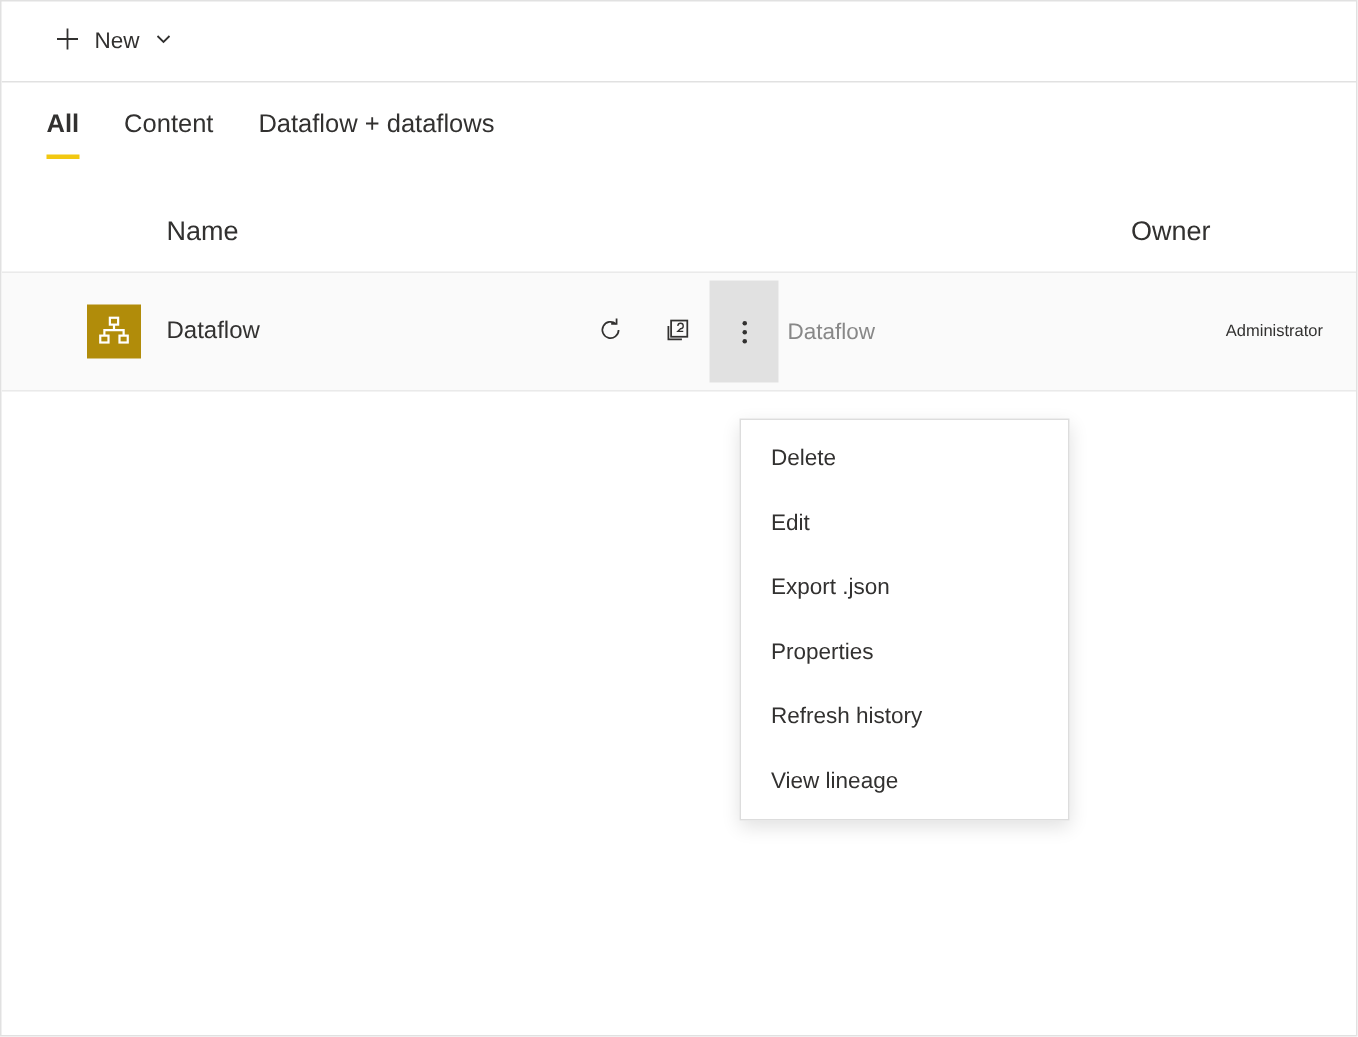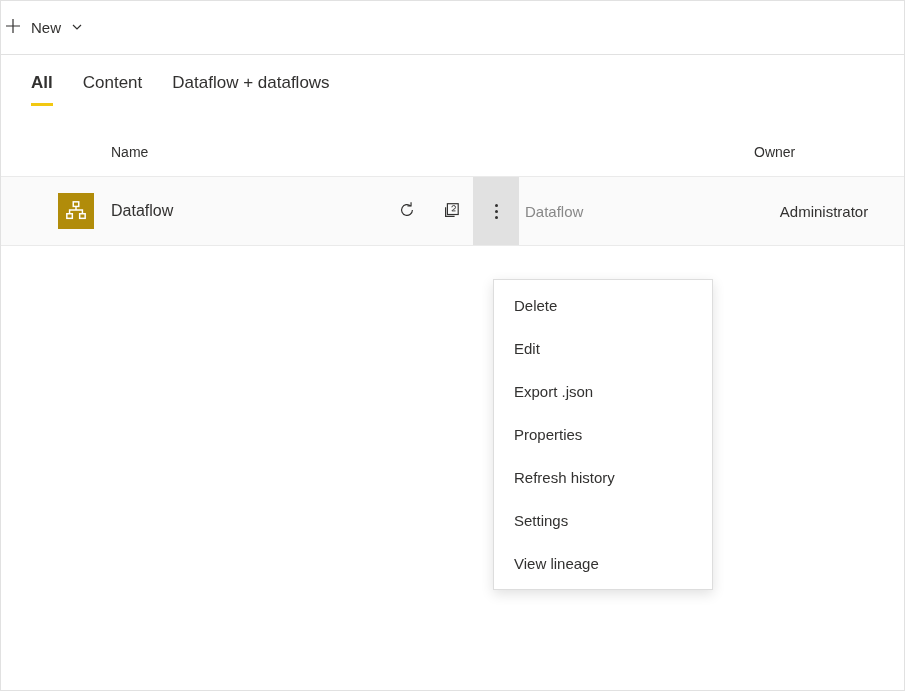--- a/index.html
+++ b/index.html
@@ -12,21 +12,21 @@
       height: 691px;
       border: 1px solid #e1e1e1;
       overflow: hidden;
       position: relative;
     }
     .toolbar {
       height: 54px;
       border-bottom: 1px solid #e1e1e1;
       display: flex;
       align-items: center;
-      padding: 0 0;
+      padding: 0 32px;
     }
     .new-btn {
       display: flex;
       align-items: center;
       gap: 10px;
       cursor: pointer;
       color: #323130;
       font-size: 15px;
       padding: 6px 4px;
     }
@@ -45,32 +45,32 @@
       border-bottom: 3px solid transparent;
     }
     .tab.active {
       font-weight: 600;
       border-bottom-color: #f2c811;
     }
     .table-header {
       display: flex;
       align-items: center;
       padding: 38px 0 16px 0;
-      font-size: 14px;
+      font-size: 18px;
       color: #323130;
     }
     .col-icon { width: 110px; flex-shrink: 0; }
     .col-name { flex: 1; padding-left: 0; }
     .col-actions { width: 140px; flex-shrink: 0; }
     .col-type { width: 182px; flex-shrink: 0; padding-left: 0; }
     .col-owner { width: 150px; flex-shrink: 0; margin-left: 47px; }
     .row {
       display: flex;
       align-items: center;
-      height: 70px;
+      height: 80px;
       border-top: 1px solid #eaeaea;
       border-bottom: 1px solid #eaeaea;
       background: #fafafa;
     }
     .row .col-icon {
       display: flex;
       justify-content: center;
       align-items: center;
       padding-left: 40px;
     }
@@ -107,21 +107,21 @@
       flex-direction: column;
       gap: 3px;
     }
     .more-dots span {
       width: 3px;
       height: 3px;
       background: #323130;
       border-radius: 50%;
     }
     .row .col-type { color: #888; font-size: 15px; }
-    .row .col-owner { font-size: 15px; text-align: center; padding-right: 10px;}
+    .row .col-owner { font-size: 11px; text-align: right; padding-right: 22px;}
     .context-menu {
       position: absolute;
       top: 278px;
       left: 492px;
       width: 220px;
       background: #fff;
       border: 1px solid #ddd;
       box-shadow: 0 4px 12px rgba(0,0,0,0.12);
       padding: 4px 0;
     }
@@ -204,15 +204,14 @@
   <div class="col-type">Dataflow</div>
   <div class="col-owner">Administrator</div>
 </div>
 
 <div class="context-menu">
   <div class="menu-item">Delete</div>
   <div class="menu-item">Edit</div>
   <div class="menu-item">Export .json</div>
   <div class="menu-item">Properties</div>
   <div class="menu-item">Refresh history</div>
-  <div class="menu-item">Settings</div>
   <div class="menu-item">View lineage</div>
 </div>
 
 </body></html>

